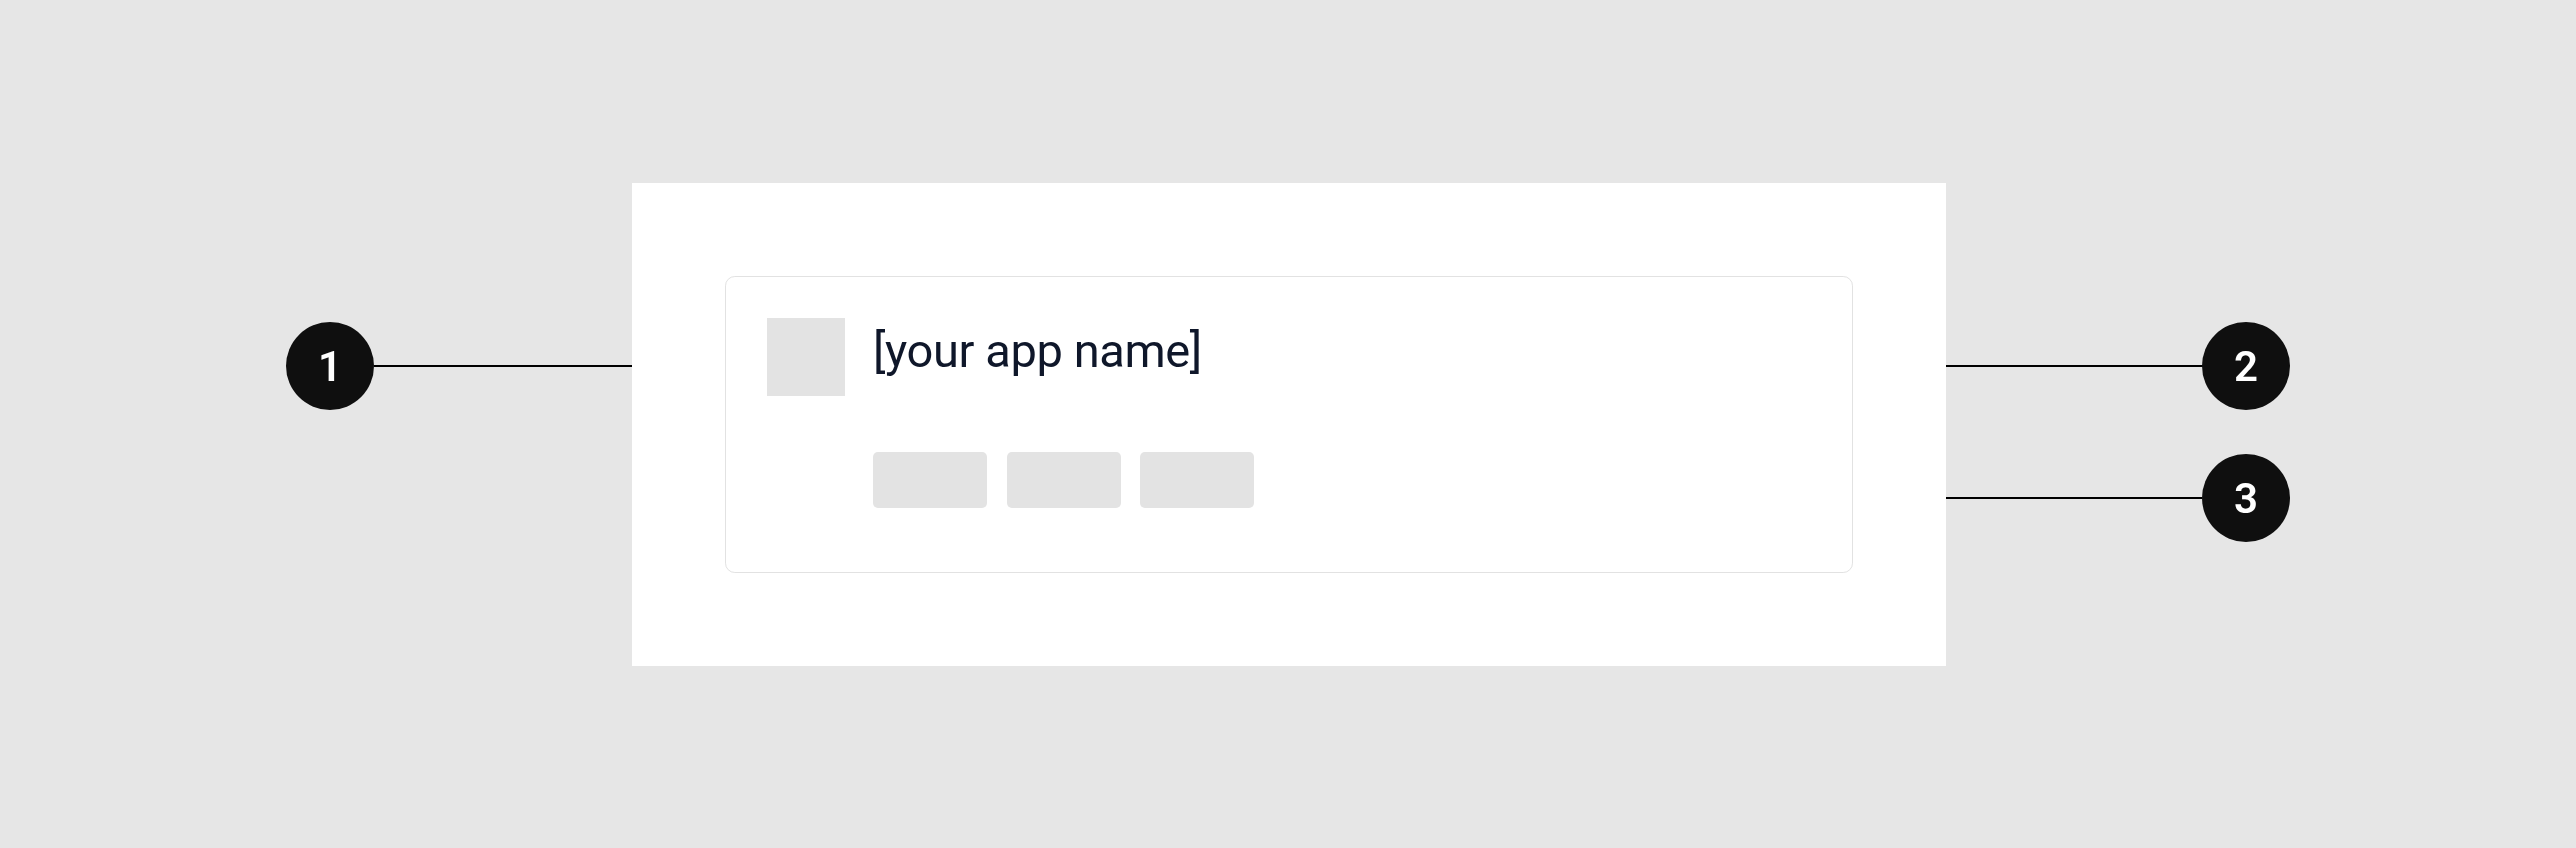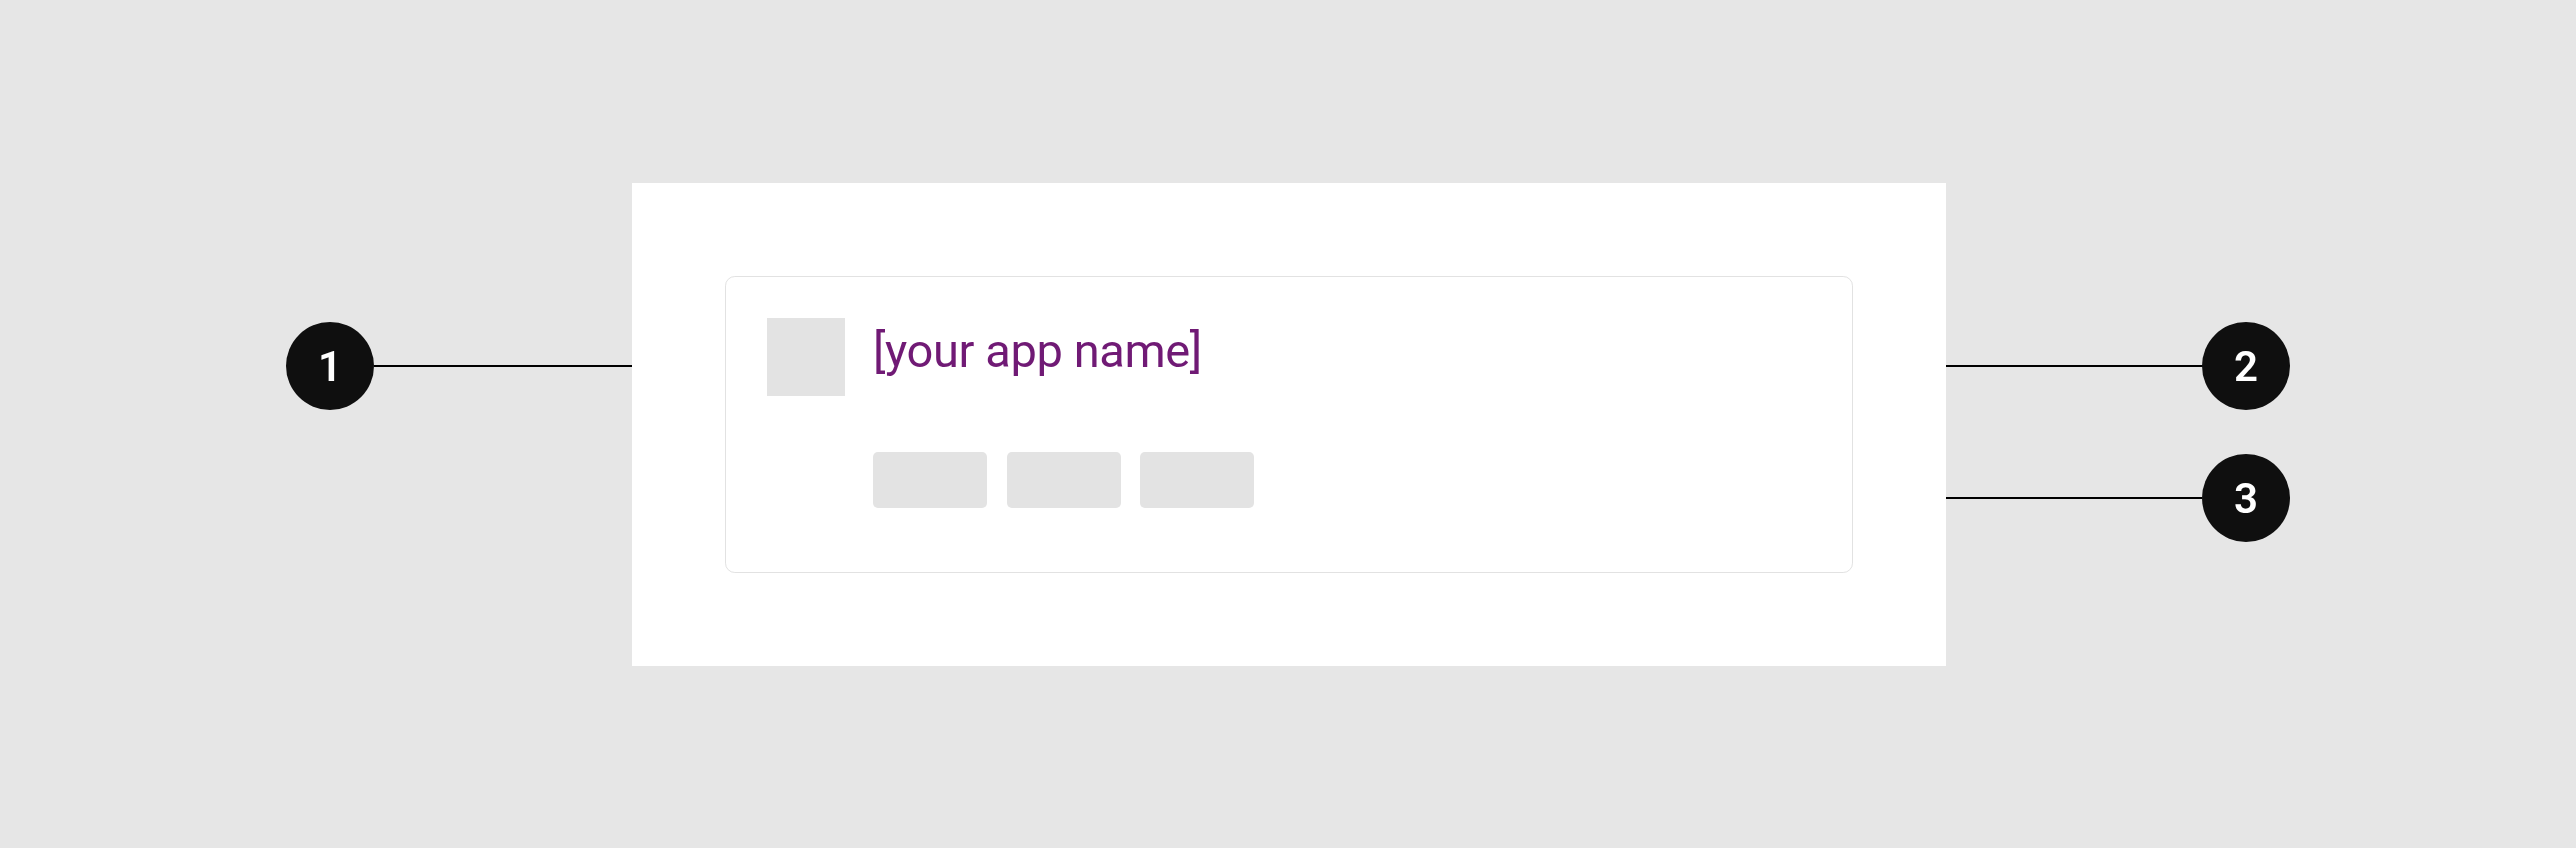--- a/index.html
+++ b/index.html
@@ -41,21 +41,21 @@
     height: 78px;
     background: #e3e3e3;
   }
 
   .app-name {
     position: absolute;
     left: 147px;
     top: 46px;
     font-size: 47px;
     font-weight: 400;
-    color: #701a75;
+    color: #0f172a;
     letter-spacing: -0.4px;
     white-space: nowrap;
   }
 
   .chip-row {
     position: absolute;
     left: 147px;
     top: 175px;
     display: flex;
     gap: 19.6px;

